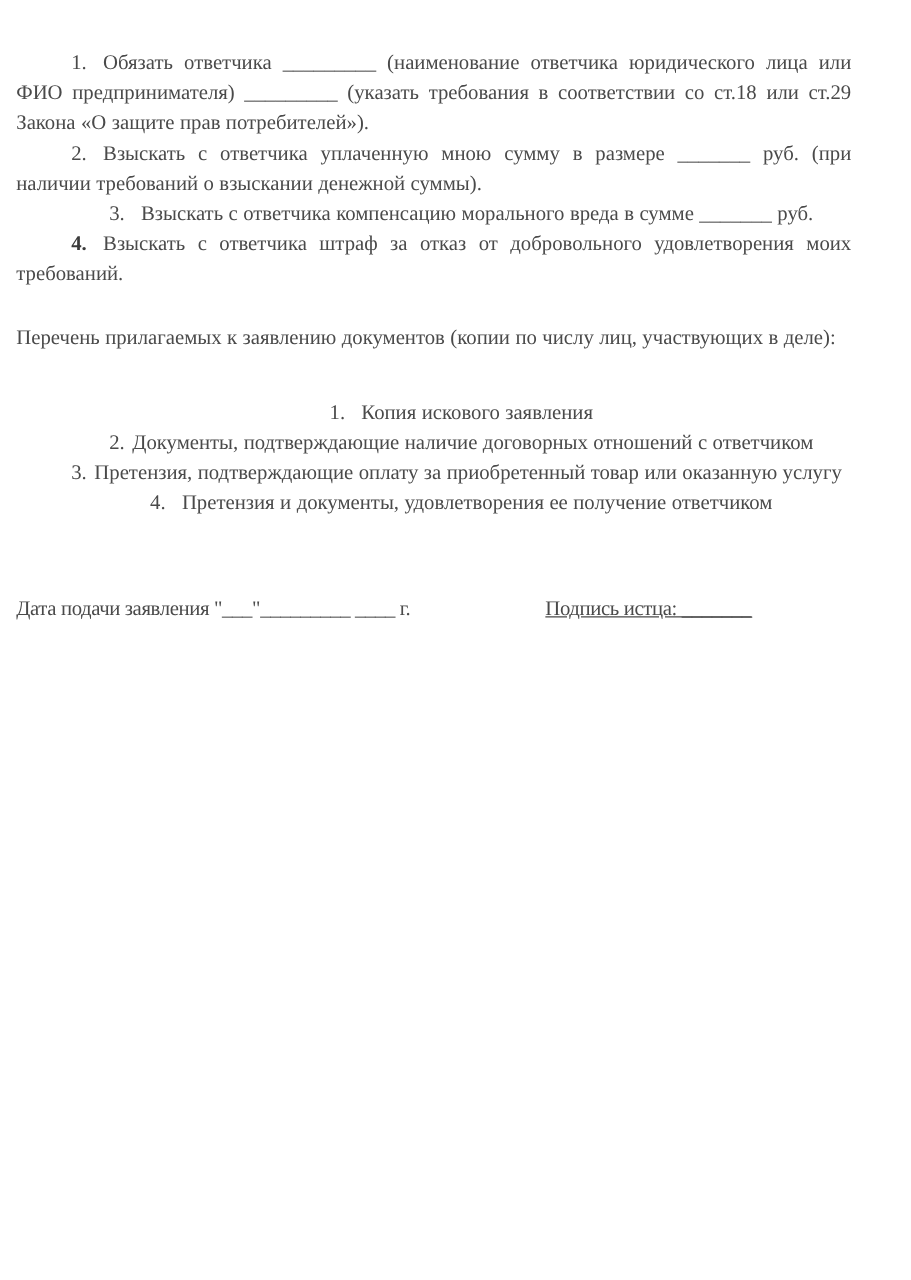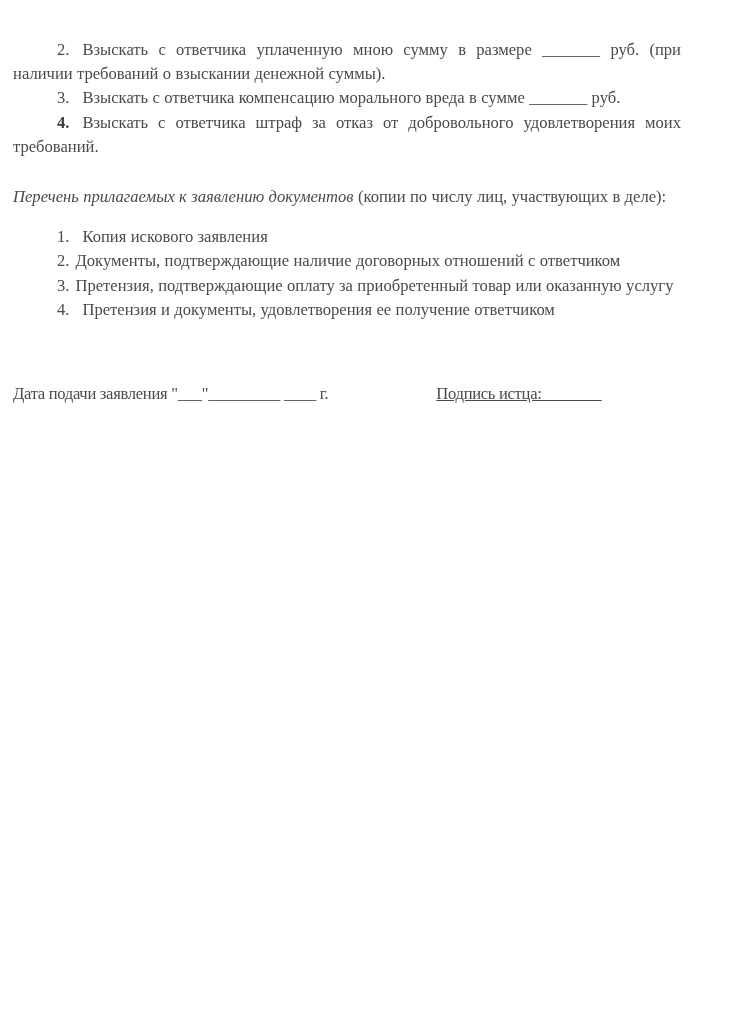--- a/index.html
+++ b/index.html
@@ -31,21 +31,21 @@
   .para {
     font-size: 16.6px;
     line-height: 24.2px;
     text-align: justify;
     text-justify: inter-word;
     margin: 0;
     color: #4a4a4a;
     word-spacing: 0.2px;
   }
   .para.last-left {
-    text-align: left;
+    text-align: center;
   }
 
   
   .claim {
     padding-left: 0;
     text-indent: 22px;
   }
   .num {
     display: inline-block;
     min-width: 0;
@@ -62,27 +62,26 @@
     font-weight: bold;
     color: #3a3a3a;
   }
 
   
   .heading-para {
     margin-top: 26px;
     text-indent: 0;
   }
   .ital {
-    font-style: italic;
     font-weight: normal;
   }
 
   
   .doclist {
-    margin-top: 16px;
+    margin-top: 36px;
   }
   .doc {
     text-indent: 22px;
   }
   .doc.no-indent {
     text-indent: 22px;
   }
 
   
   .sign-row {
@@ -110,20 +109,23 @@
     height: 40px;
   }
 </style>
 </head>
 <body>
 
 <div class="page">
 
   <div>
 
+    <p class="para claim">
+      <span class="num">1.</span><span class="num-gap-wide"></span><span class="claim-text">Обязать ответчика _________ (наименование ответчика юридического лица или ФИО предпринимателя) _________ (указать требования в соответствии со ст.18 или ст.29 Закона «О защите прав потребителей»).</span>
+    </p>
 
     <p class="para claim">
       <span class="num">2.</span><span class="num-gap-wide"></span><span class="claim-text">Взыскать с ответчика уплаченную мною сумму в размере _______ руб. (при наличии требований о взыскании денежной суммы).</span>
     </p>
 
     <p class="para claim last-left">
       <span class="num">3.</span><span class="num-gap-wide"></span><span class="claim-text">Взыскать с ответчика компенсацию морального вреда в сумме _______ руб.</span>
     </p>
 
     <p class="para claim">

